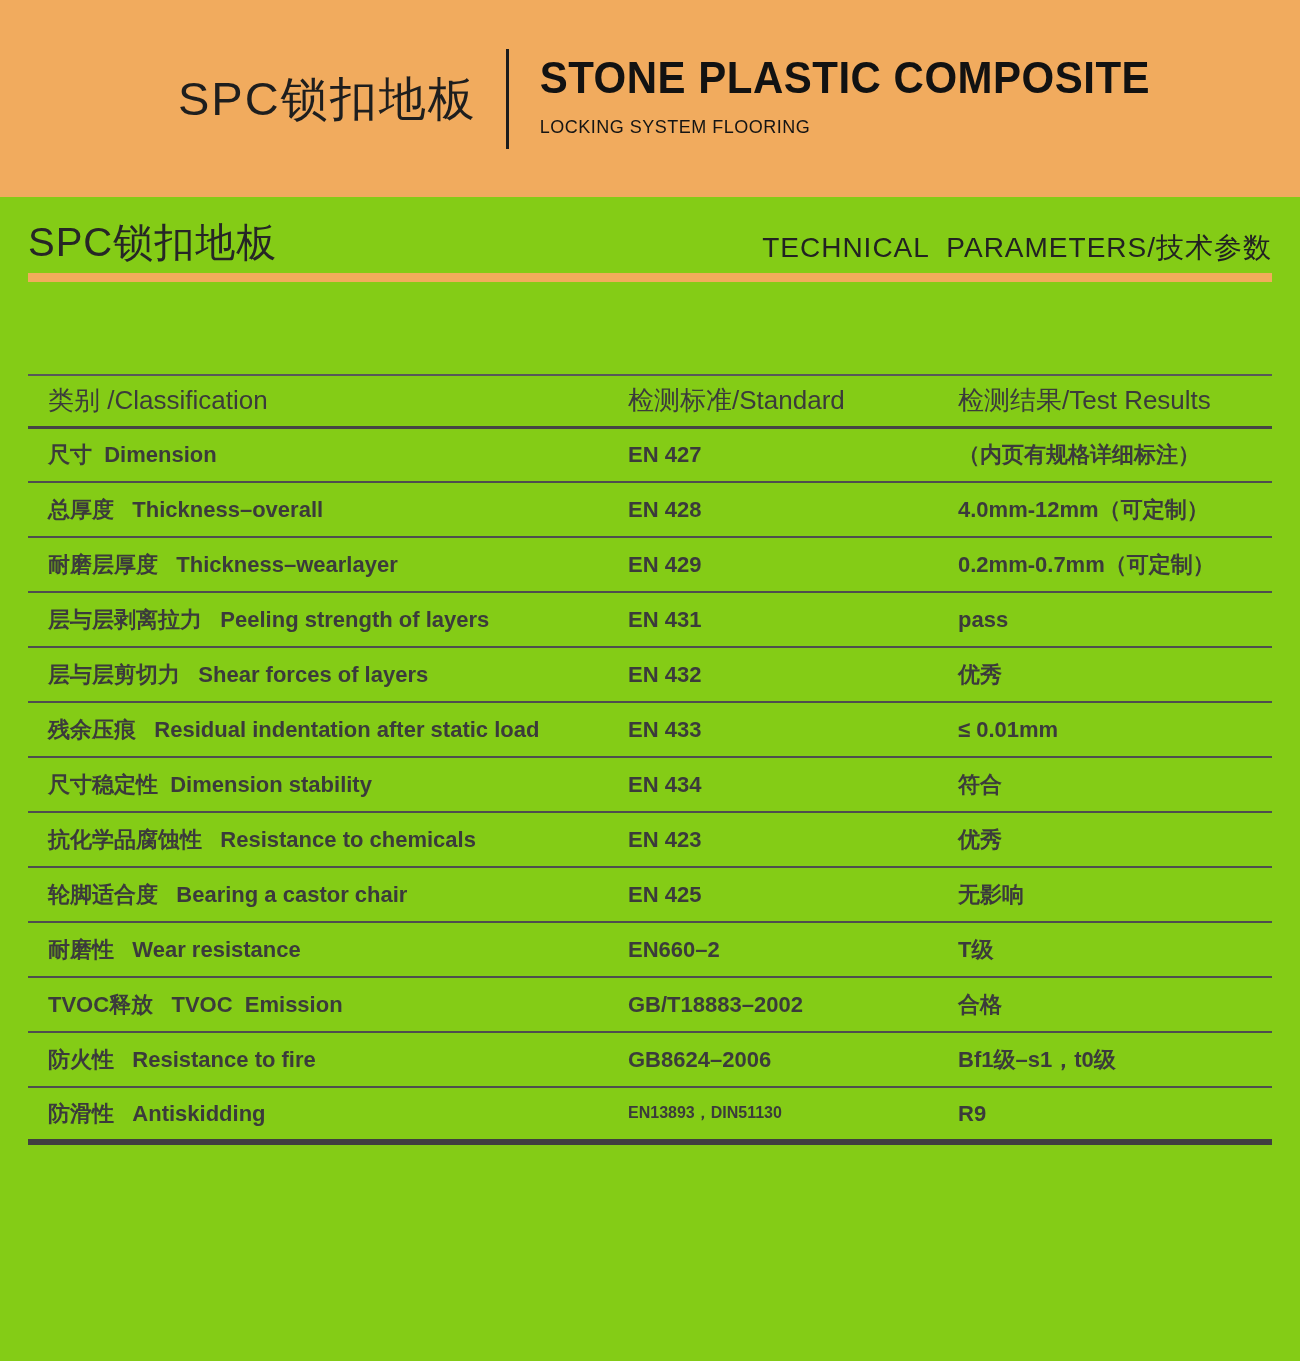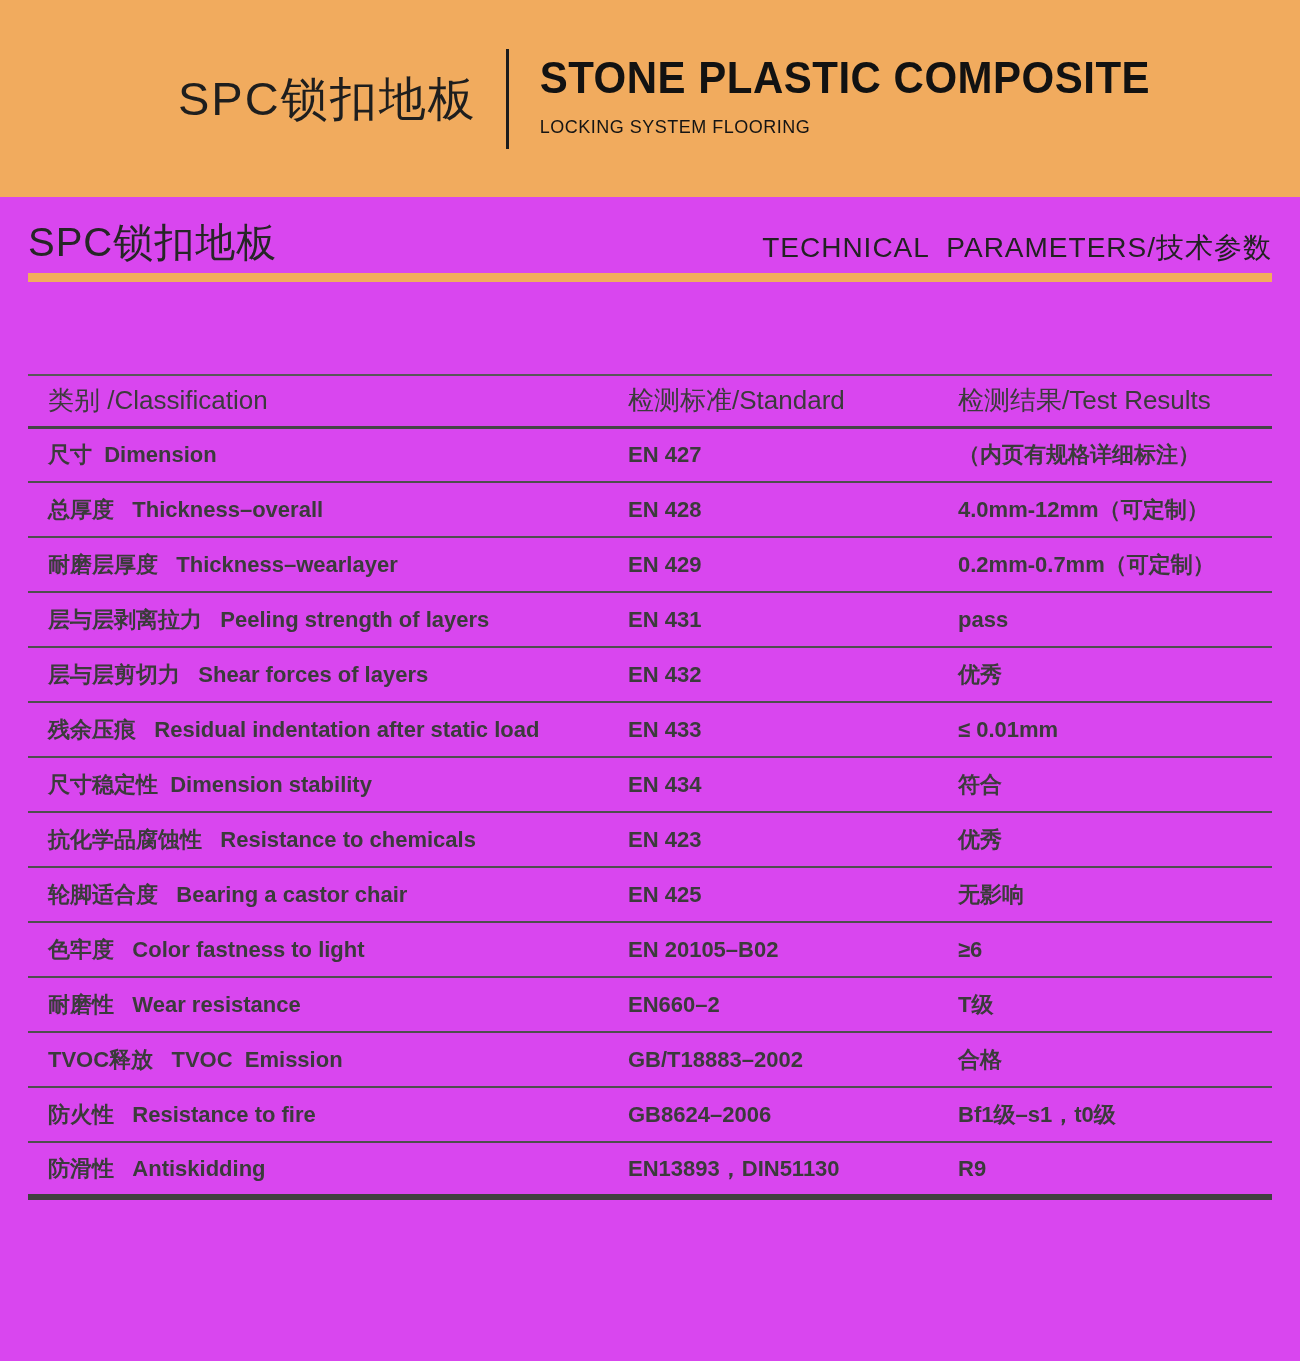--- a/index.html
+++ b/index.html
@@ -3,21 +3,21 @@
 <meta charset="utf-8">
 <style>
   * { margin: 0; padding: 0; box-sizing: border-box; }
   body {
     width: 1300px; height: 1361px;
     background: #ffffff;
     font-family: "Liberation Sans", "DejaVu Sans", sans-serif;
     color: #3b3b3b;
     overflow: hidden;
   }
-  .page { width: 1300px; height: 1361px; position: relative; background: #d946ef; }
+  .page { width: 1300px; height: 1361px; position: relative; background: #84cc16; }
 
   
   .banner {
     height: 197px;
     display: flex;
     align-items: center;
     padding-left: 178px;
   }
   .banner-left { text-align: center; }
   .banner-title-cn {
@@ -109,21 +109,21 @@
     font-size: 22px;
     color: #3b3b3b;
     vertical-align: middle;
     border-bottom: 2px solid #4e4e4e;
     white-space: pre;
     font-weight: bold;
   }
   .spec-table th:first-child,
   .spec-table td:first-child { padding-left: 20px; }
   .spec-table tbody tr:last-child td { border-bottom: 6px solid #404040; }
-  .spec-table tbody tr:last-child td.cell-standard { font-size: 22px; }
+  .spec-table tbody tr:last-child td.cell-standard { font-size: 16px; }
 </style>
 </head>
 <body>
 
 <div class="page">
 
   <div class="banner" style="background-color: rgb(241, 171, 94);">
     <div class="banner-left">
       <div class="banner-title-cn">SPC锁扣地板</div>
     </div>
@@ -193,25 +193,20 @@
         <td class="cell-classification">抗化学品腐蚀性   Resistance to chemicals</td>
         <td class="cell-standard">EN 423</td>
         <td class="cell-result">优秀</td>
       </tr>
       <tr>
         <td class="cell-classification">轮脚适合度   Bearing a castor chair</td>
         <td class="cell-standard">EN 425</td>
         <td class="cell-result">无影响</td>
       </tr>
       <tr>
-        <td class="cell-classification">色牢度   Color fastness to light</td>
-        <td class="cell-standard">EN 20105–B02</td>
-        <td class="cell-result">≥6</td>
-      </tr>
-      <tr>
         <td class="cell-classification">耐磨性   Wear resistance</td>
         <td class="cell-standard">EN660–2</td>
         <td class="cell-result">T级</td>
       </tr>
       <tr>
         <td class="cell-classification">TVOC释放   TVOC  Emission</td>
         <td class="cell-standard">GB/T18883–2002</td>
         <td class="cell-result">合格</td>
       </tr>
       <tr>

